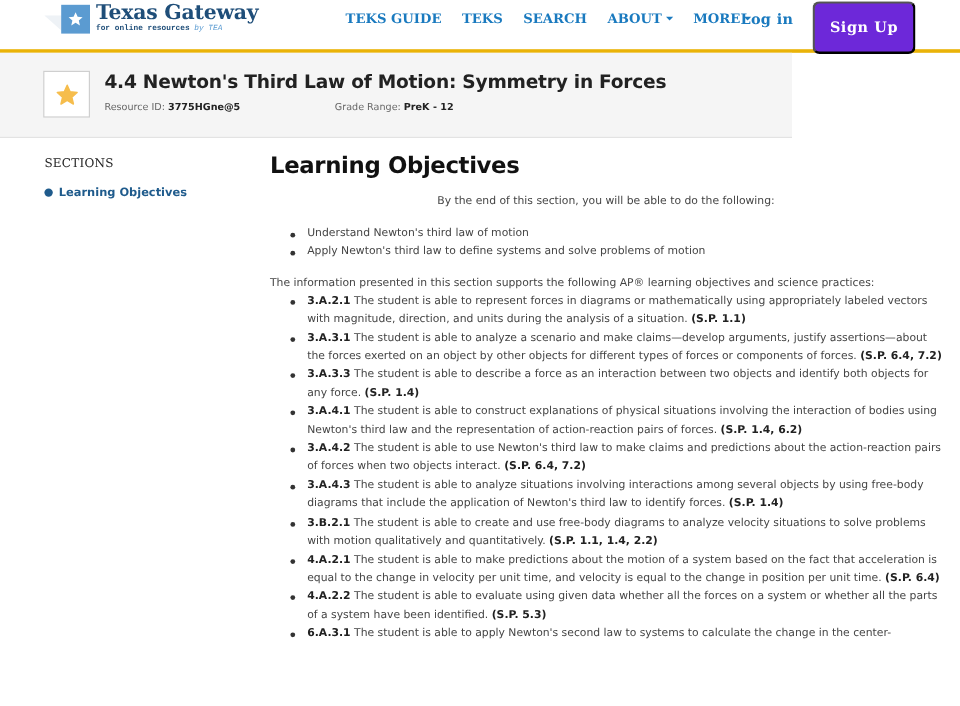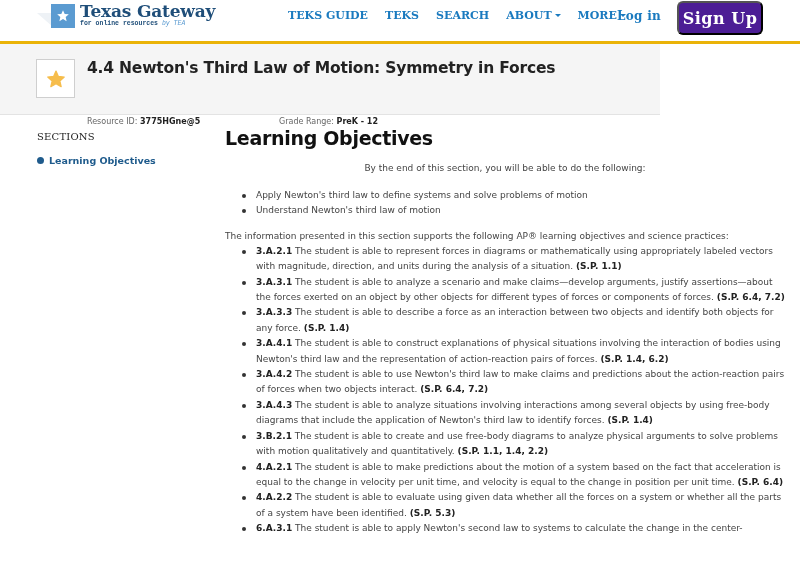--- a/index.html
+++ b/index.html
@@ -14,28 +14,28 @@
   .logo-badge svg { width: 14px; height: 14px; }
   .logo-text { position: absolute; left: 43px; top: -2px; white-space: nowrap; }
   .logo-title { font-family: "DejaVu Serif", serif; font-weight: bold; font-size: 17px; color: #1f4e79; letter-spacing: -0.2px; line-height: 20px; }
   .logo-sub { font-family: Liberation Mono, monospace; font-weight: bold; font-size: 6.5px; color: #1f4e79; line-height: 8px; margin-top: -1px; }
   .logo-sub .by { font-style: italic; font-weight: normal; color: #5b9bd1; }
 
   .navlinks { position: absolute; top: 9px; left: 288px; display: flex; gap: 0; text-align: right; }
   .navlink { font-family: "DejaVu Serif", serif; font-size: 11px; font-weight: bold; color: #1a7abf; margin-right: 17px; white-space: nowrap; display: flex; align-items: center; }
   .caret { display: inline-block; width: 0; height: 0; border-left: 3px solid transparent; border-right: 3px solid transparent; border-top: 3px solid #1a7abf; margin-left: 3px; }
   .login { position: absolute; top: 9px; left: 617px; font-family: "DejaVu Serif", serif; font-size: 12px; font-weight: bold; color: #1a7abf; letter-spacing: 0.3px; }
-  .signup { position: absolute; top: 1px; left: 677px; width: 86px; height: 34px; background: #4c1d95; border-radius: 6px; color: #fff; font-family: "DejaVu Serif", serif; font-size: 16px; font-weight: bold; letter-spacing: 0.5px; display: flex; align-items: center; justify-content: center; }
+  .signup { position: absolute; top: 1px; left: 677px; width: 86px; height: 44px; background: #6d28d9; border-radius: 6px; color: #fff; font-family: "DejaVu Serif", serif; font-size: 12px; font-weight: bold; letter-spacing: 0.5px; display: flex; align-items: center; justify-content: center; }
 
   
   .reshead { position: absolute; left: 0; top: 44px; width: 660px; height: 71px; background: #f5f5f5; border-bottom: 1px solid #e3e3e3; }
   .fav { position: absolute; left: 36px; top: 15px; width: 39px; height: 39px; border: 1px solid #cfcfcf; background: #fff; display:flex; align-items:center; justify-content:center; }
   .fav svg { width: 20px; height: 20px; }
   .restitle { position: absolute; left: 87px; top: 15px; font-family: "DejaVu Sans", sans-serif; font-weight: bold; font-size: 15.5px; color: #222; letter-spacing: -0.2px; white-space: nowrap; }
-  .resmeta { position: absolute; top: 41px; font-size: 8px; color: #666; white-space: nowrap; margin-top: 32px; }
+  .resmeta { position: absolute; top: 41px; font-size: 8px; color: #666; white-space: nowrap; }
   .resmeta b { color: #222; font-weight: bold; }
   .resid { left: 87px; }
   .grade { left: 279px; }
 
   
   .sections-title { position: absolute; left: 37px; top: 131px; font-family: "DejaVu Serif", serif; font-size: 10px; color: #222; letter-spacing: 0.2px; }
   .sec-item { position: absolute; left: 37px; top: 155px; display: flex; align-items: center; font-size: 9.5px; font-weight: bold; color: #1f5b8c; white-space: nowrap; }
   .sec-dot { width: 7px; height: 7px; border-radius: 50%; background: #1f5b8c; margin-right: 5px; }
 
   
@@ -114,29 +114,29 @@
 <div class="sections-title">SECTIONS</div>
 <a class="sec-item">
   <span class="sec-dot"></span>
   <span>Learning Objectives</span>
 </a>
 
 <div class="main">
   <h1 class="h1">Learning Objectives</h1>
   <p class="p intro">By the end of this section, you will be able to do the following:</p>
   <ul class="ul1">
+    <li>Understand Newton's third law of motion</li>
     <li>Apply Newton's third law to define systems and solve problems of motion</li>
-    <li>Understand Newton's third law of motion</li>
   </ul>
   <p class="p info">The information presented in this section supports the following AP® learning objectives and science practices:</p>
   <ul class="ul2">
     <li><b>3.A.2.1</b><span> The student is able to represent forces in diagrams or mathematically using appropriately labeled vectors with magnitude, direction, and units during the analysis of a situation. </span><b>(S.P. 1.1)</b></li>
     <li><b>3.A.3.1</b><span> The student is able to analyze a scenario and make claims—develop arguments, justify assertions—about the forces exerted on an object by other objects for different types of forces or components of forces. </span><b>(S.P. 6.4, 7.2)</b></li>
     <li><b>3.A.3.3</b><span> The student is able to describe a force as an interaction between two objects and identify both objects for any force. </span><b>(S.P. 1.4)</b></li>
     <li><b>3.A.4.1</b><span> The student is able to construct explanations of physical situations involving the interaction of bodies using Newton's third law and the representation of action-reaction pairs of forces. </span><b>(S.P. 1.4, 6.2)</b></li>
     <li><b>3.A.4.2</b><span> The student is able to use Newton's third law to make claims and predictions about the action-reaction pairs of forces when two objects interact. </span><b>(S.P. 6.4, 7.2)</b></li>
     <li><b>3.A.4.3</b><span> The student is able to analyze situations involving interactions among several objects by using free-body diagrams that include the application of Newton's third law to identify forces. </span><b>(S.P. 1.4)</b></li>
-    <li><b>3.B.2.1</b><span> The student is able to create and use free-body diagrams to analyze physical arguments to solve problems with motion qualitatively and quantitatively. </span><b>(S.P. 1.1, 1.4, 2.2)</b></li>
+    <li><b>3.B.2.1</b><span> The student is able to create and use free-body diagrams to analyze velocity situations to solve problems with motion qualitatively and quantitatively. </span><b>(S.P. 1.1, 1.4, 2.2)</b></li>
     <li><b>4.A.2.1</b><span> The student is able to make predictions about the motion of a system based on the fact that acceleration is equal to the change in velocity per unit time, and velocity is equal to the change in position per unit time. </span><b>(S.P. 6.4)</b></li>
     <li><b>4.A.2.2</b><span> The student is able to evaluate using given data whether all the forces on a system or whether all the parts of a system have been identified. </span><b>(S.P. 5.3)</b></li>
     <li><b>6.A.3.1</b><span> The student is able to apply Newton's second law to systems to calculate the change in the center-</span><b></b></li>
   </ul>
 </div>
 
 </body></html>

